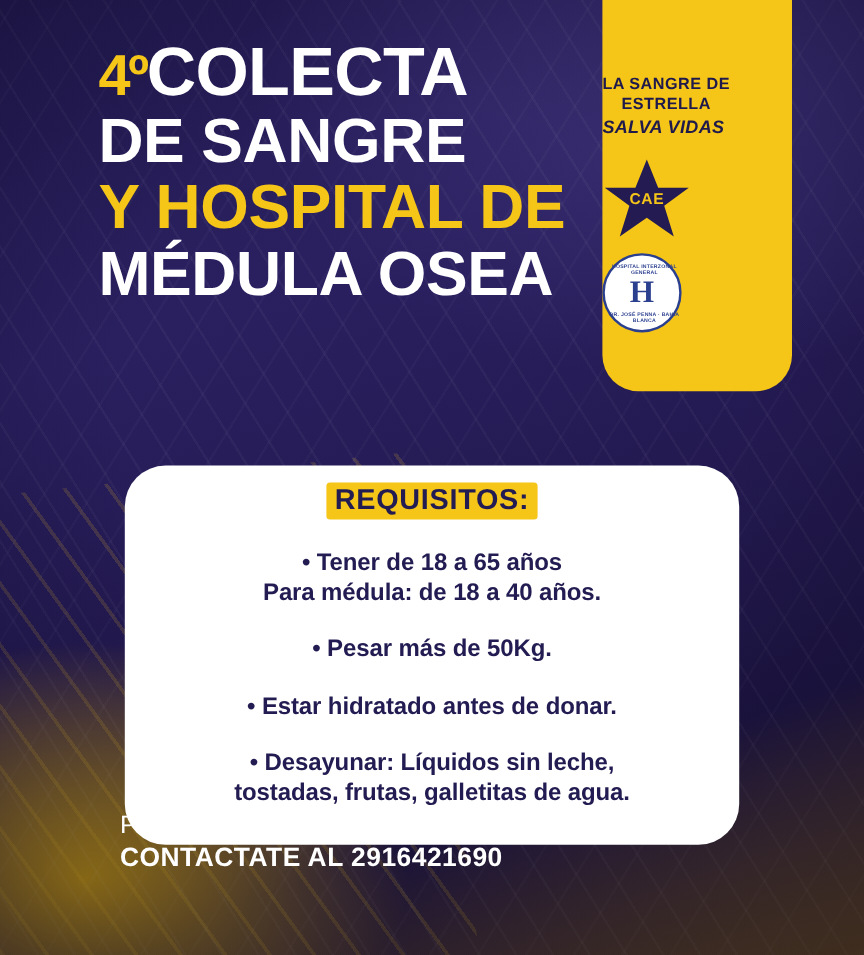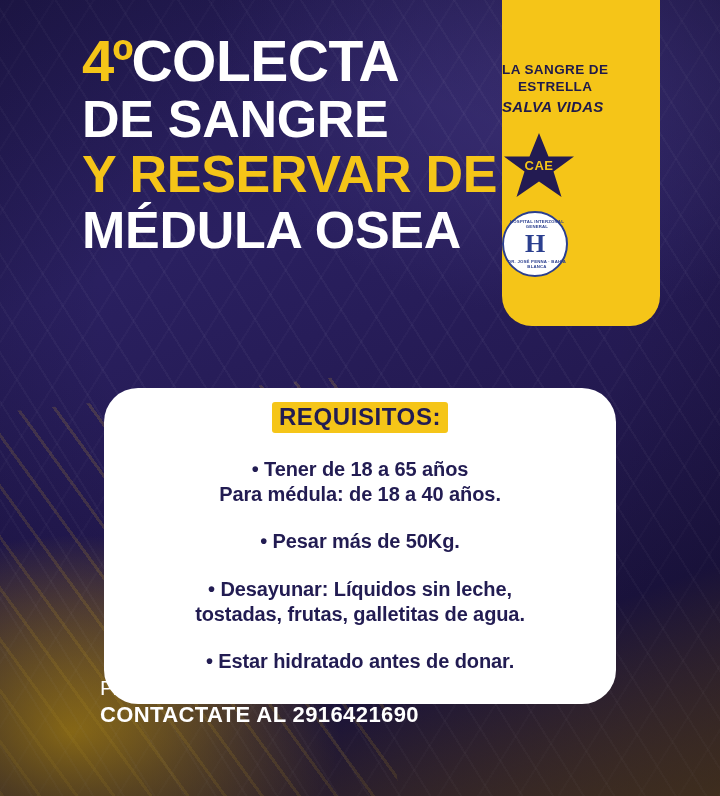--- a/index.html
+++ b/index.html
@@ -141,21 +141,21 @@
   }
   .headline .l1 {
     font-size: 57px;
     line-height: 0.94;
     font-weight: bold;
     letter-spacing: -0.5px;
     white-space: nowrap;
   }
   .headline .l1 .num {
     color: #f5c518;
-    font-size: 58px;
+    font-size: 48px;
     letter-spacing: -2px;
   }
   .headline .l1 .w { color: #ffffff; }
   .headline .l2,
   .headline .l3,
   .headline .l4 {
     font-size: 52px;
     line-height: 1.03;
     font-weight: bold;
     letter-spacing: -0.3px;
@@ -224,21 +224,21 @@
 
   <div class="texture"></div>
   <div class="texture-gold"></div>
   <div class="vignette"></div>
 
   <div class="headline">
     <div class="l1">
       <span class="num">4º</span><span class="w">COLECTA</span>
     </div>
     <div class="l2">DE SANGRE</div>
-    <div class="l3">Y RESERVAR DE</div>
+    <div class="l3">Y HOSPITAL DE</div>
     <div class="l4">MÉDULA OSEA</div>
   </div>
 
   <div class="side-panel">
     <div class="side-line1">
       <span>LA SANGRE DE</span><br>
       <span>ESTRELLA</span>
     </div>
     <div class="side-line2">SALVA VIDAS</div>
 
@@ -255,23 +255,23 @@
       <div class="ring-text-bottom">DR. JOSÉ PENNA · BAHÍA BLANCA</div>
     </div>
   </div>
 
   <div class="card">
     <div class="card-title">REQUISITOS:</div>
 
     <div class="req first" style="white-space: pre-line;">• Tener de 18 a 65 años
 Para médula: de 18 a 40 años.</div>
     <div class="req" style="white-space: pre-line;">• Pesar más de 50Kg.</div>
+    <div class="req" style="white-space: pre-line;">• Estar hidratado antes de donar.</div>
     <div class="req" style="white-space: pre-line;">• Desayunar: Líquidos sin leche,
 tostadas, frutas, galletitas de agua.</div>
-    <div class="req" style="white-space: pre-line;">• Estar hidratado antes de donar.</div>
   </div>
 
   <div class="footer">
     <div class="f1">PARA ESTRELLA</div>
     <div class="f2">CONTACTATE AL 2916421690</div>
   </div>
 
 </div>
 
 </body></html>

